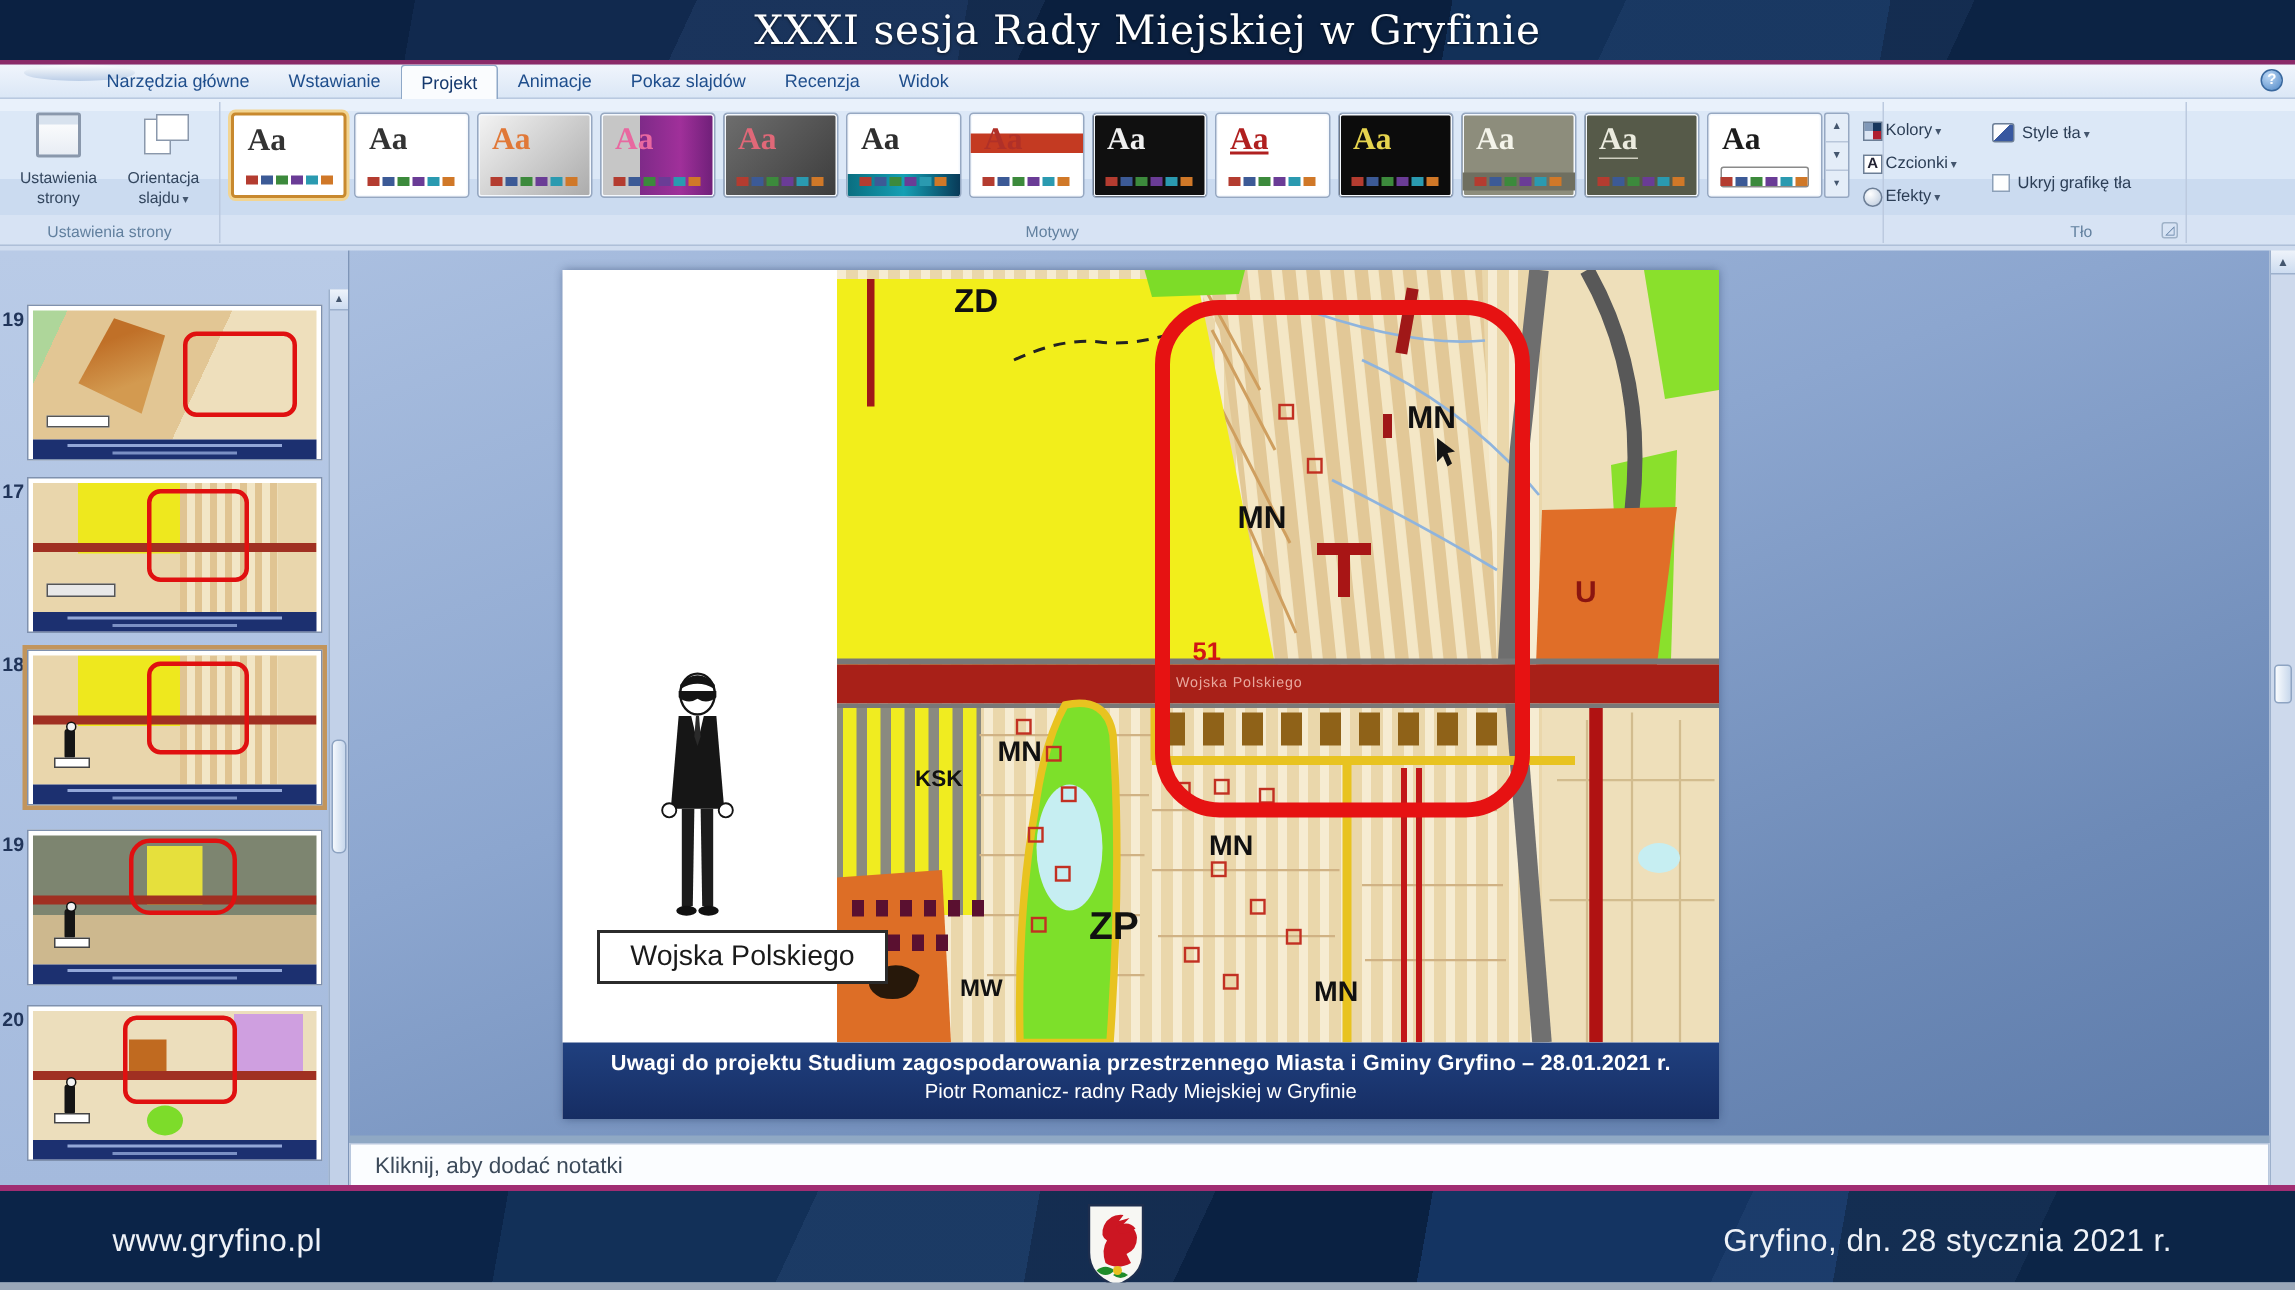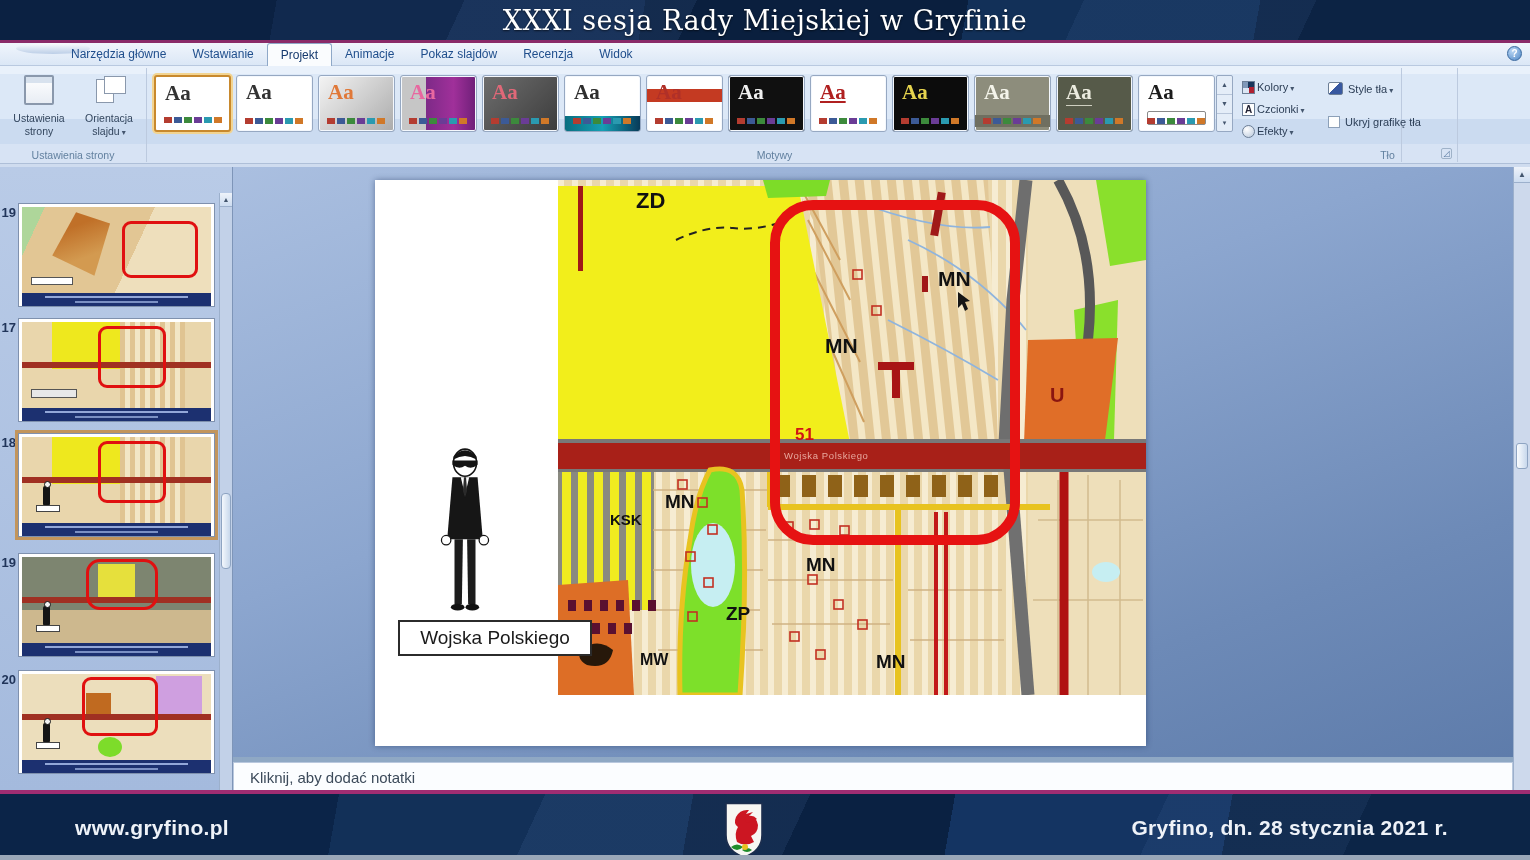--- a/index.html
+++ b/index.html
@@ -47,21 +47,21 @@
   .ic-pagesetup { display:inline-block; width:30px; height:30px; margin-top:2px;
     background:linear-gradient(#ffffff,#e8edf4); border:2px solid #8a98ac; border-radius:2px;
     box-shadow:inset 0 6px 0 #d8e2ee; }
   .ic-orient { display:inline-block; width:30px; height:30px; margin-top:2px; position:relative; }
   .ic-orient::before, .ic-orient::after { content:""; position:absolute; background:#fff; border:1.5px solid #8a98ac; }
   .ic-orient::before { left:2px; top:4px; width:16px; height:22px; }
   .ic-orient::after { left:10px; top:1px; width:20px; height:16px; }
   .caret::after { content:"▾"; font-size:8px; color:#44566e; margin-left:2px; }
 
   
-  #grp-themes { left:148px; width:1254px; }
+  #grp-themes { left:148px; width:1108px; }
   .tcards { position:absolute; left:6px; top:7px; display:flex; gap:5px; }
   .tcard { width:77px; height:57px; background:#fff; border:1px solid #96a8c2; border-radius:3px;
     position:relative; overflow:hidden; box-shadow:0 0 0 1px #f4f8fd inset; cursor:default; }
   .tcard.sel { border:2px solid #c8892e; box-shadow:0 0 0 2px #f2d491; }
   .tcard .aa { position:absolute; top:4px; left:9px; font-family:"Liberation Serif",serif;
     font-weight:bold; font-size:21px; color:#333; z-index:2; }
   .tcard .dots { position:absolute; bottom:7px; left:8px; display:flex; gap:2px; z-index:2; }
   .tcard .dots i { width:8px; height:6px; display:block; }
   .dots i:nth-child(1){background:#b43c30}.dots i:nth-child(2){background:#3c5a96}
   .dots i:nth-child(3){background:#3c8a3c}.dots i:nth-child(4){background:#6a3c96}
@@ -185,21 +185,21 @@
   .cap1 { font-size:14.5px; font-weight:bold; letter-spacing:.1px; }
   .cap2 { font-size:13.5px; margin-top:3px; }
 
   
   .notes-splitter { position:absolute; left:233px; top:757px; width:1280px; height:5px;
     background:linear-gradient(#8fa8c4,#8fa8c4); background:#8fa8c4; }
   .notes-pane { position:absolute; left:233px; top:762px; width:1280px; height:34px; background:#fbfdff;
     border:1px solid #b9c8de; font-size:15px; color:#3c4a5a; padding:6px 0 0 16px; }
 
   
-  .footer { position:absolute; left:0; top:790px; width:1530px; height:70px; z-index:60;font-weight:bold; }
+  .footer { position:absolute; left:0; top:790px; width:1530px; height:70px; z-index:60; }
   .footer-line { position:absolute; left:0; top:0; width:100%; height:4px; background:#a02d72; }
   .footer-body { position:absolute; left:0; top:4px; width:100%; height:61px;
     background:linear-gradient(100deg,#0b2448 0 22%,#123058 22% 45%,#0a2142 45% 62%,#143462 62% 80%,#0c2547 80%); }
   .footer-body::before { content:""; position:absolute; inset:0;
     background:linear-gradient(115deg,transparent 35%,rgba(110,150,210,.10) 35% 52%,transparent 52% 75%,rgba(110,150,210,.08) 75% 88%,transparent 88%); }
   .footer-bottom { position:absolute; left:0; top:65px; width:100%; height:5px; background:#9aa7b8; }
   .website { position:absolute; left:75px; top:22px; font-size:21px; color:#eef2f8; letter-spacing:.3px; }
   .fdate { position:absolute; right:82px; top:22px; font-size:21px; color:#eef2f8; letter-spacing:.3px; }
   .crest { position:absolute; left:724px; top:8px; width:40px; height:56px; }
 </style>
@@ -591,40 +591,44 @@
       <div class="maplbl" style="left:78px;top:10px;font-size:22px">ZD</div>
       <div class="maplbl" style="left:267px;top:155px;font-size:21px">MN</div>
       <div class="maplbl" style="left:380px;top:88px;font-size:21px">MN</div>
       <div class="maplbl" style="left:492px;top:205px;font-size:20px;color:#8a1510">U</div>
       <div class="maplbl" style="left:237px;top:246px;font-size:17px;color:#d01515">51</div>
       <div class="maplbl" style="left:226px;top:271px;font-size:9.5px;color:#e8a89e;font-weight:normal;letter-spacing:.6px">Wojska Polskiego</div>
       <div class="maplbl" style="left:52px;top:332px;font-size:15px">KSK</div>
       <div class="maplbl" style="left:107px;top:312px;font-size:19px">MN</div>
       <div class="maplbl" style="left:248px;top:375px;font-size:19px">MN</div>
       <div class="maplbl" style="left:318px;top:472px;font-size:19px">MN</div>
-      <div class="maplbl" style="left:168px;top:424px;font-size:19px">ZP</div>
+      <div class="maplbl" style="left:168px;top:424px;font-size:26px">ZP</div>
       <div class="maplbl" style="left:82px;top:472px;font-size:16px">MW</div>
     </div>
 
     <svg class="person" viewBox="0 0 60 170">
       <ellipse cx="30" cy="15" rx="11" ry="13" fill="#ffffff" stroke="#141414" stroke-width="1.5"></ellipse>
       <path d="M19 9 Q30 -3 41 9 L41 12 Q30 5 19 12 Z" fill="#141414"></path>
       <path d="M18 13 h24 v4 q-6 5 -12 1 q-6 4 -12 -1 Z" fill="#141414"></path>
       <path d="M18 29 L42 29 L47 88 L13 88 Z" fill="#161616"></path>
       <path d="M26 29 L34 29 L30 46 Z" fill="#ffffff"></path>
       <path d="M29 29 L31 29 L32 42 L30 48 L28 42 Z" fill="#2a2a2a"></path>
       <circle cx="12" cy="89" r="4.5" fill="#ffffff" stroke="#141414" stroke-width="1.2"></circle>
       <circle cx="48" cy="89" r="4.5" fill="#ffffff" stroke="#141414" stroke-width="1.2"></circle>
       <path d="M20 88 L28 88 L27 150 L20 150 Z" fill="#1c1c1c"></path>
       <path d="M32 88 L40 88 L40 150 L33 150 Z" fill="#1c1c1c"></path>
       <ellipse cx="23" cy="153" rx="6.5" ry="3.2" fill="#111"></ellipse>
       <ellipse cx="37" cy="153" rx="6.5" ry="3.2" fill="#111"></ellipse>
     </svg>
     <div class="street-box">Wojska Polskiego</div>
 
+    <div class="slide-caption">
+      <div class="cap1">Uwagi do projektu Studium zagospodarowania przestrzennego Miasta i Gminy Gryfino – 28.01.2021 r.</div>
+      <div class="cap2">Piotr Romanicz- radny Rady Miejskiej w Gryfinie</div>
+    </div>
   </div>
 
   <div class="editor-scroll">
     <div class="es-up">▲</div>
     <div class="es-thumb"></div>
   </div>
 
   <div class="notes-splitter"></div>
   <div class="notes-pane">
     <span>Kliknij, aby dodać notatki</span>

